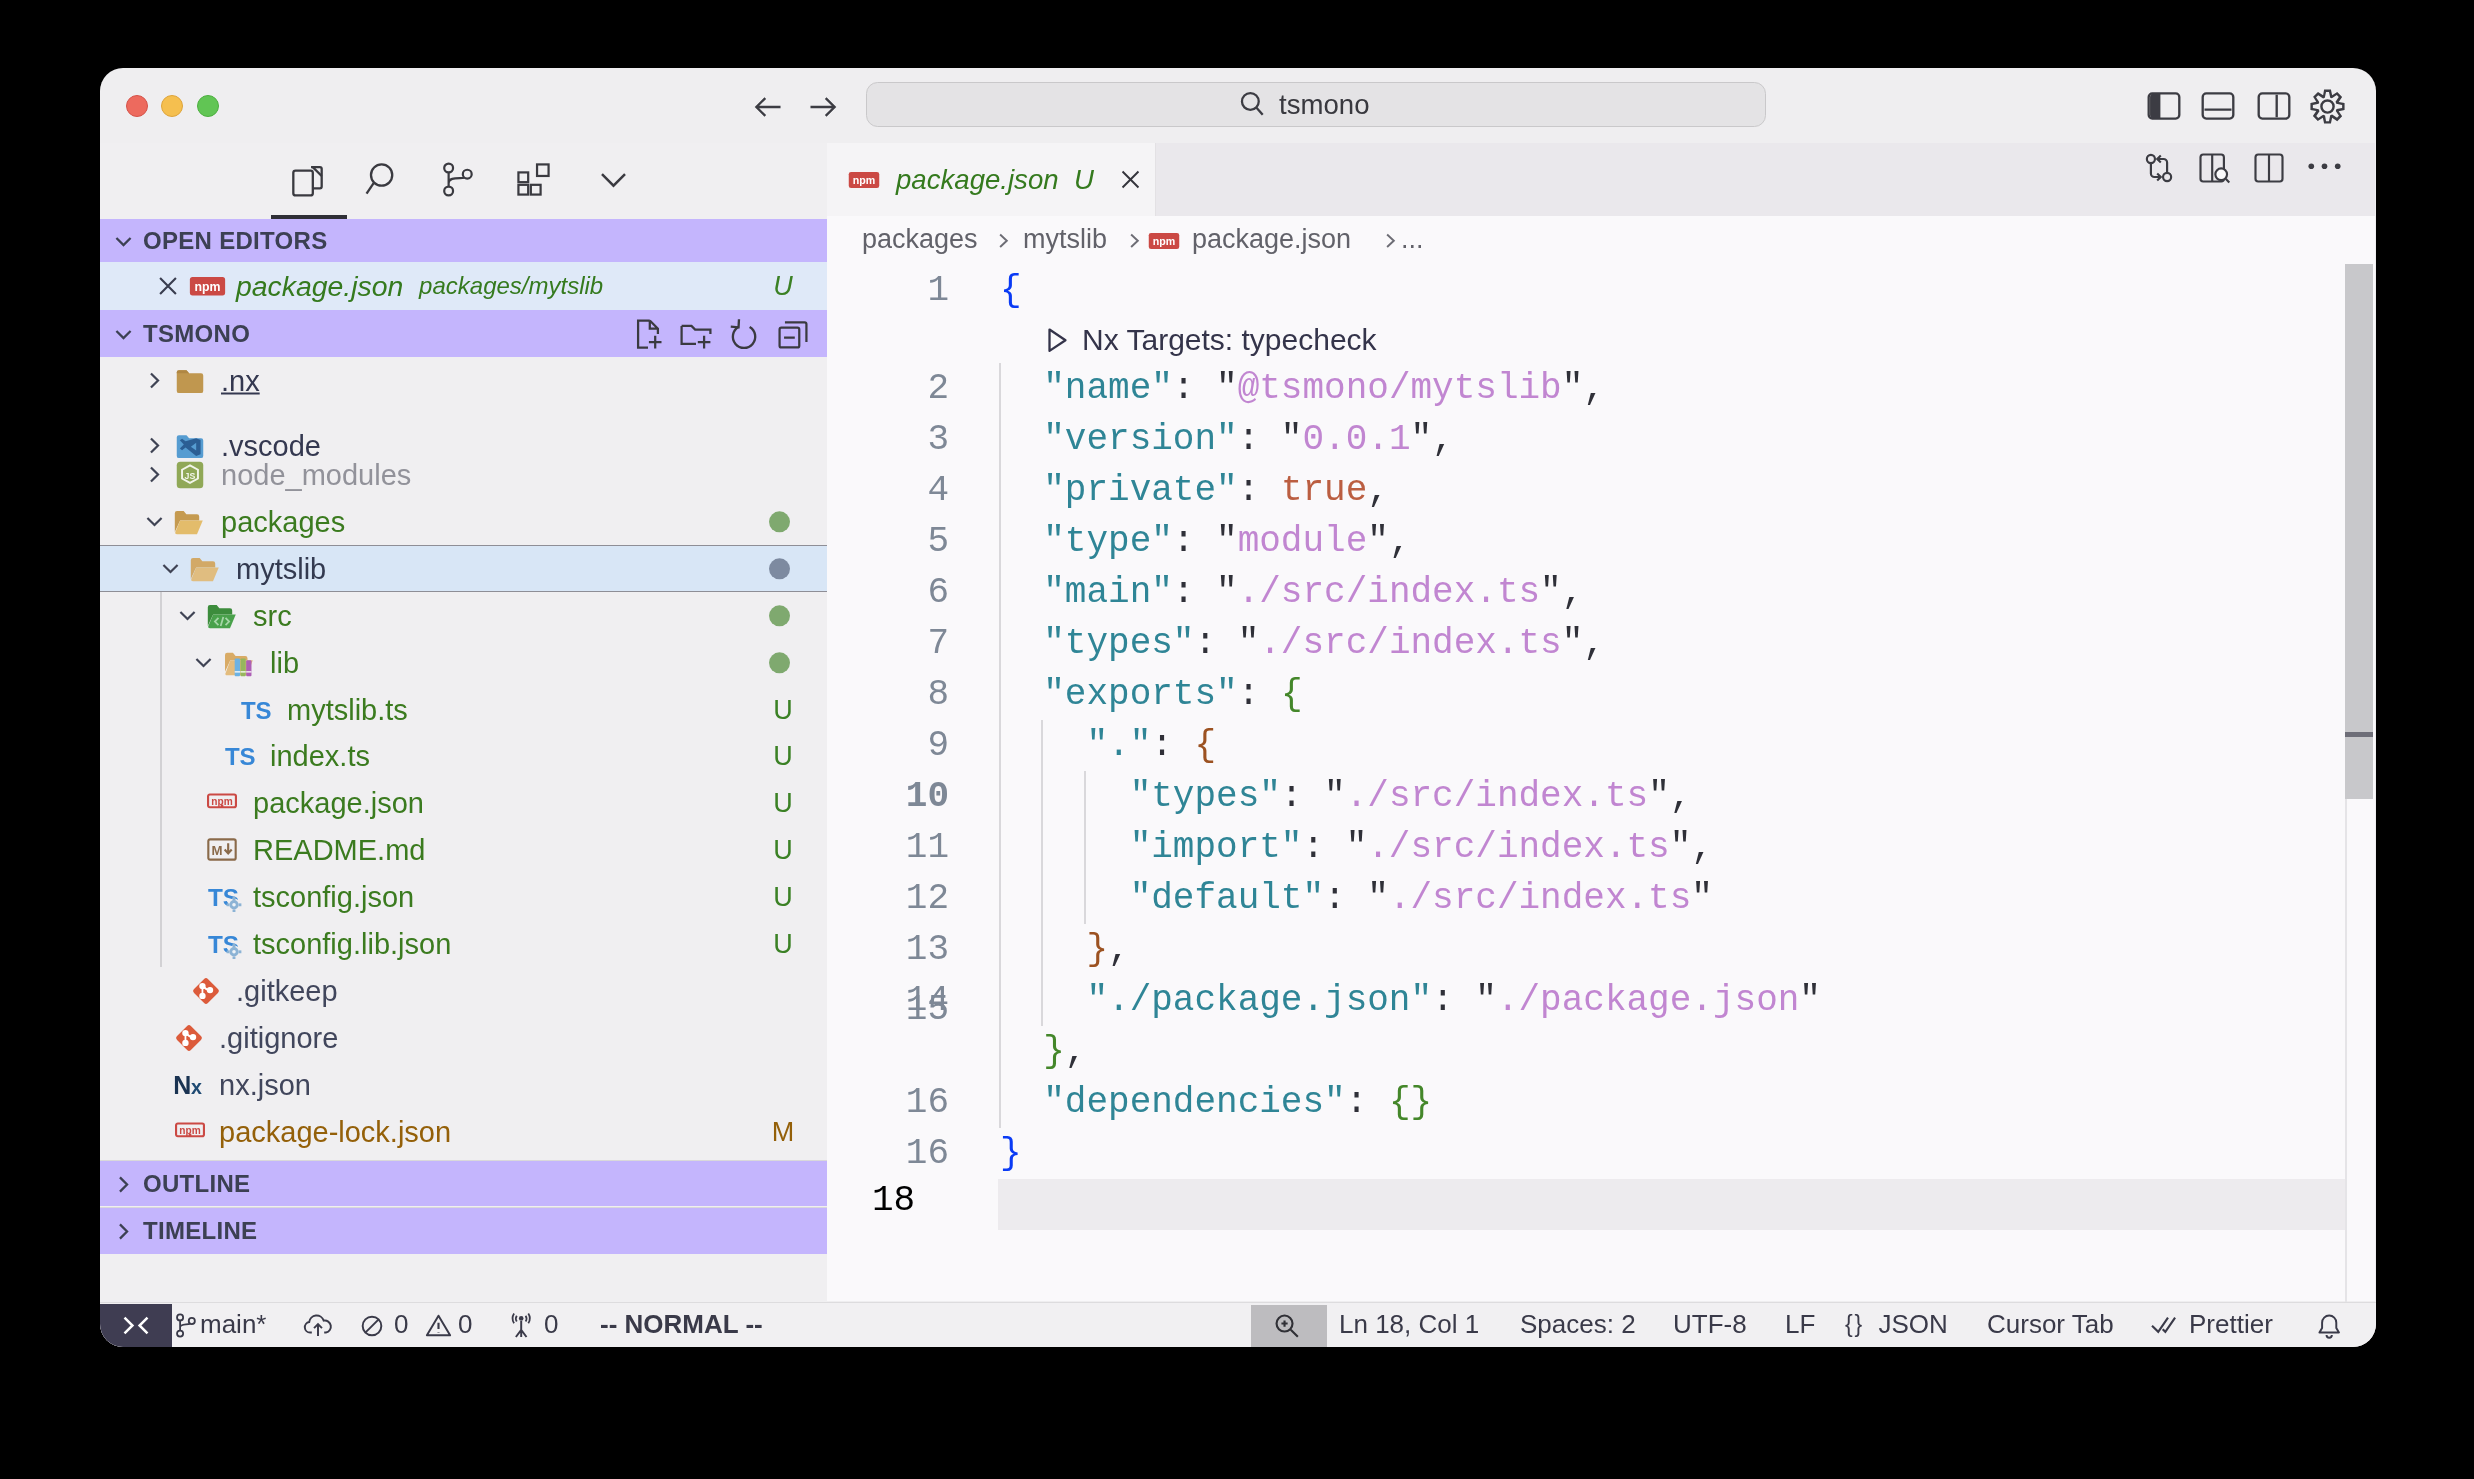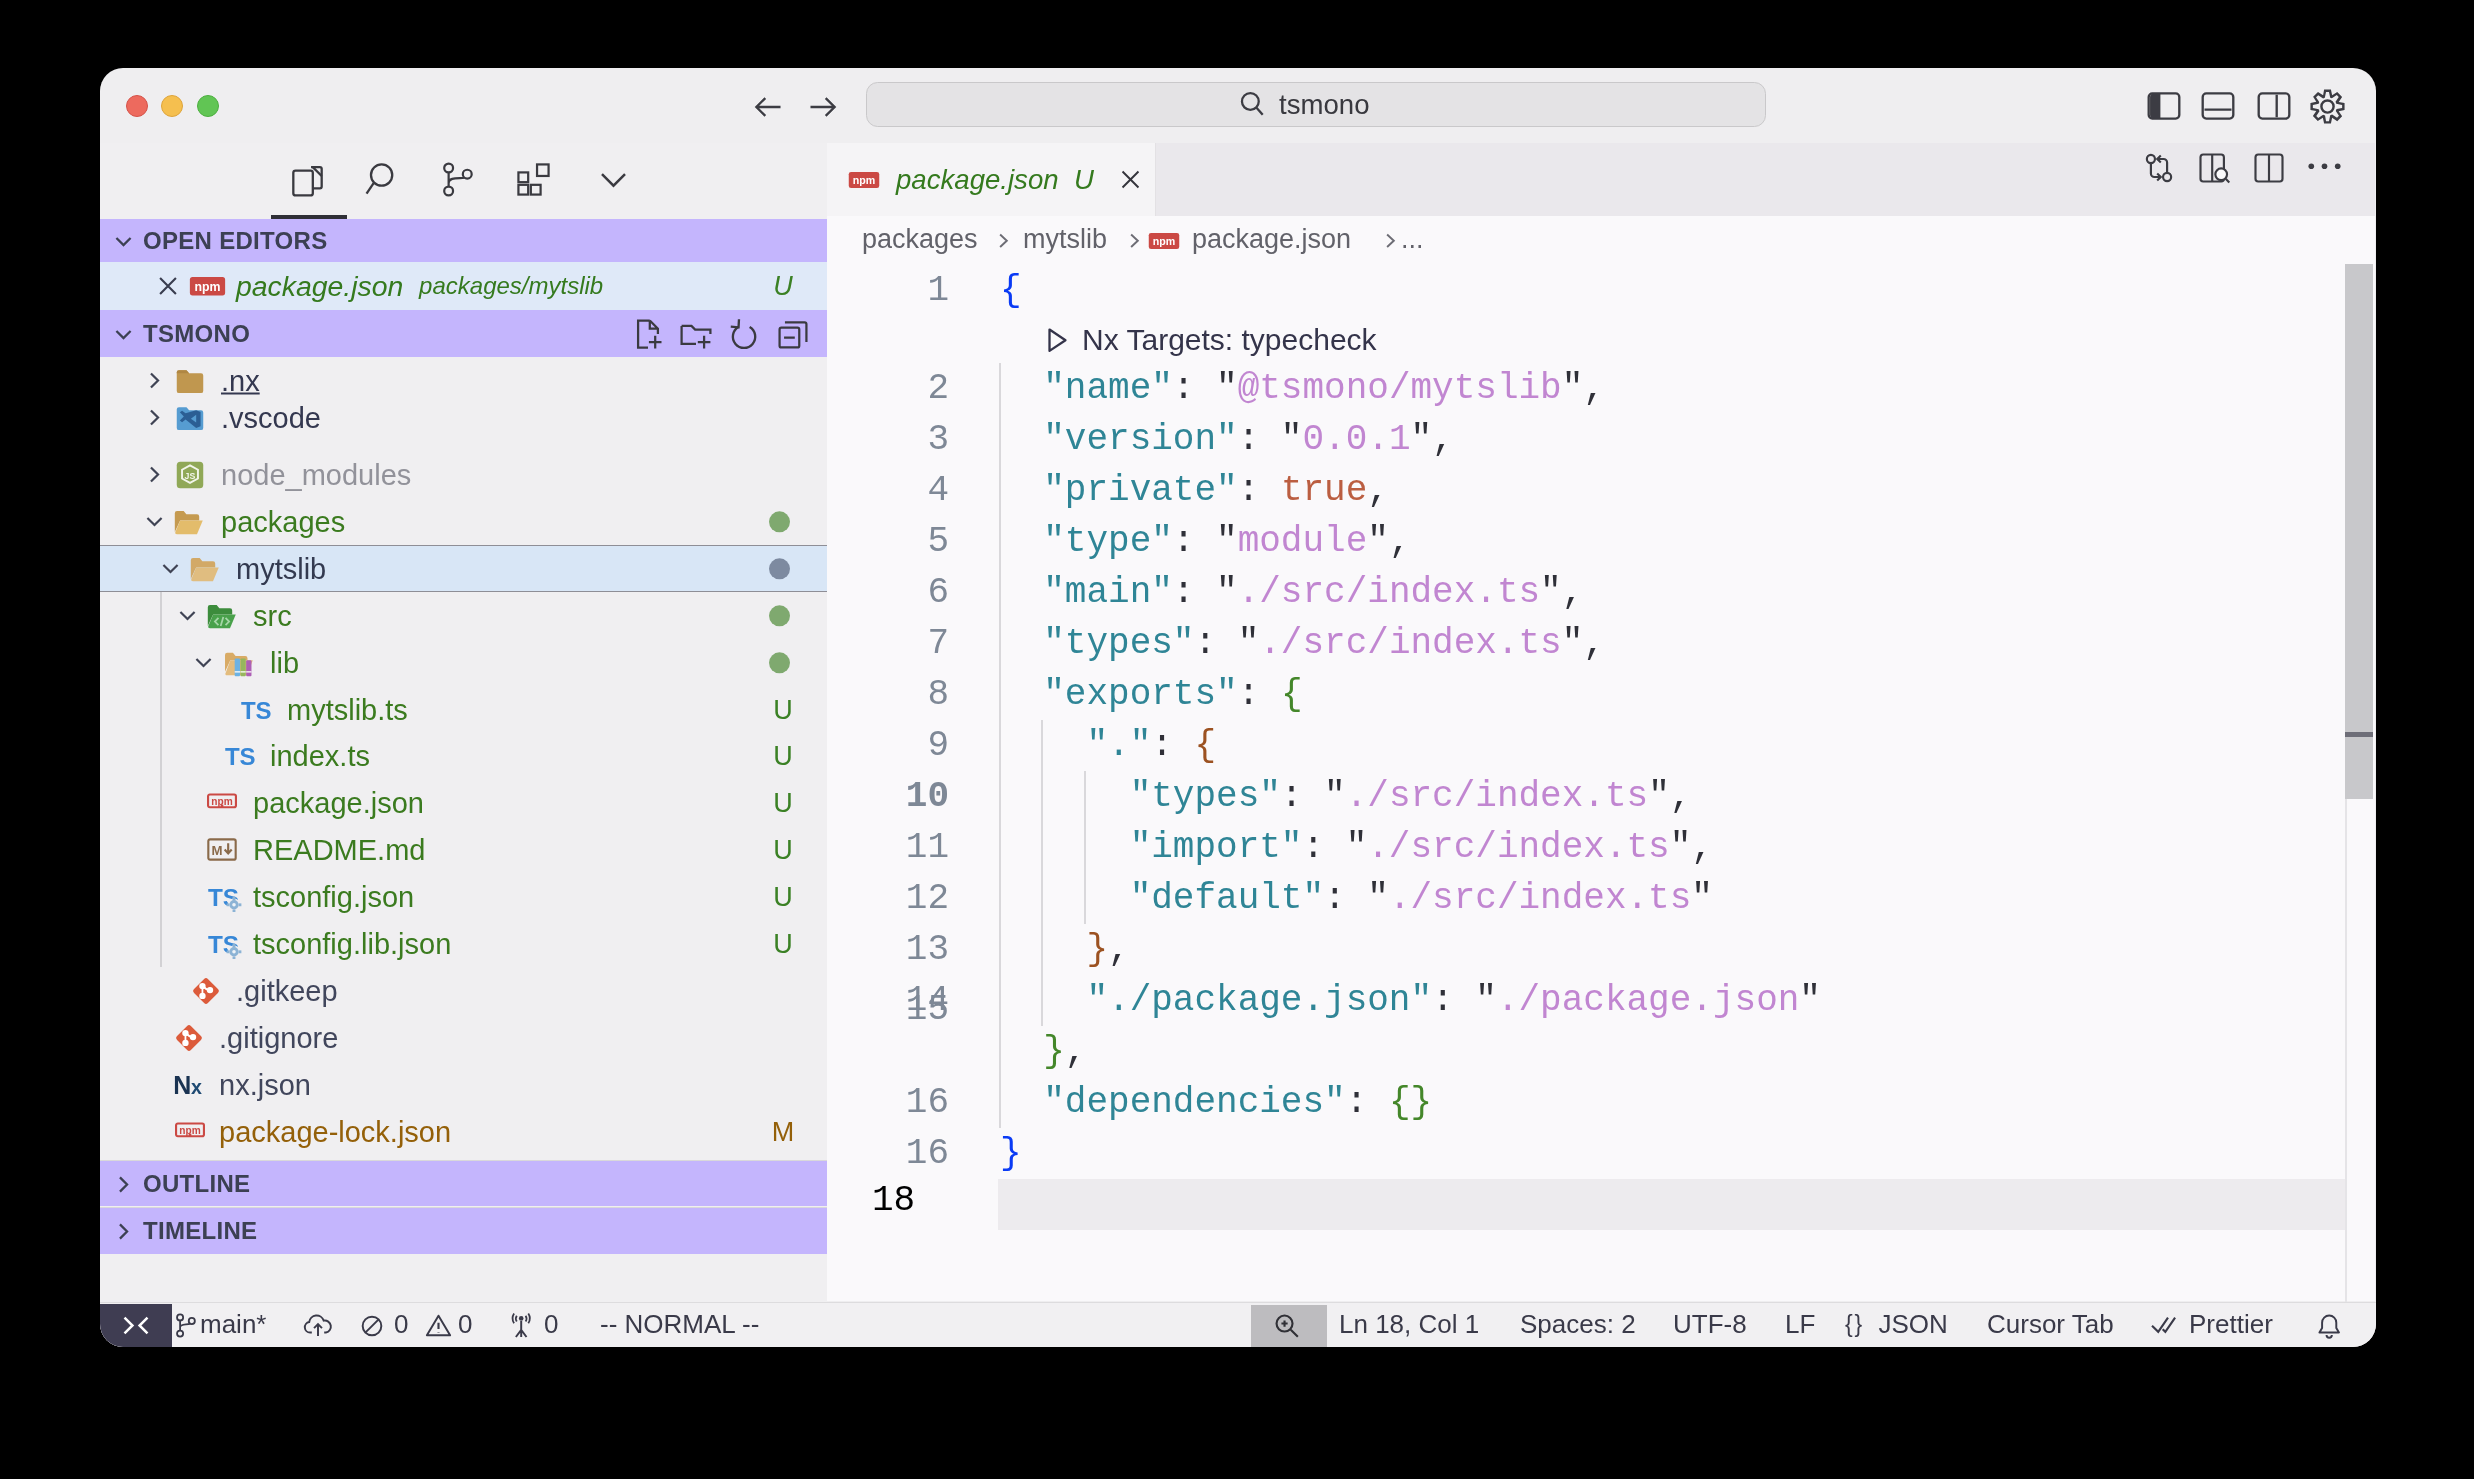--- a/index.html
+++ b/index.html
@@ -133,21 +133,21 @@
     <div class="row" style="top:0px;">
         <svg class="abs" style="left:43px;top:12.4px;" width="23" height="23" viewBox="0 0 26 26">
           <path d="M9 5 L17 13 L9 21" stroke="#3f4354" stroke-width="2.5" fill="none"></path>
         </svg>
         <svg class="abs" style="left:75px;top:9.8px;" width="30" height="28.4" viewBox="0 0 34 32">
           <path d="M2 6 a2.5 2.5 0 0 1 2.5 -2.5 H13 l3 3.5 H29.5 A2.5 2.5 0 0 1 32 9.5 V27 a2.5 2.5 0 0 1 -2.5 2.5 H4.5 A2.5 2.5 0 0 1 2 27 Z" fill="#c0974f"></path>
           <path d="M13 3.5 l3 3.5 H2 V6 a2.5 2.5 0 0 1 2.5 -2.5 Z" fill="#b08743"></path>
         </svg>
         <div class="lbl dark" style="left:121px;color:#343850;text-decoration:underline;">.nx</div>
       </div>
-    <div class="row" style="top:37px;">
+    <div class="row" style="top:65px;">
         <svg class="abs" style="left:43px;top:12.4px;" width="23" height="23" viewBox="0 0 26 26">
           <path d="M9 5 L17 13 L9 21" stroke="#3f4354" stroke-width="2.5" fill="none"></path>
         </svg>
         <svg class="abs" style="left:75px;top:9.8px;" width="30" height="28.4" viewBox="0 0 34 32">
           <path d="M2 6 a2.5 2.5 0 0 1 2.5 -2.5 H13 l3 3.5 H29.5 A2.5 2.5 0 0 1 32 9.5 V27 a2.5 2.5 0 0 1 -2.5 2.5 H4.5 A2.5 2.5 0 0 1 2 27 Z" fill="#569cd1"></path>
           <path d="M24 7 l5 2 V25 l-5 2 -12 -9.5 -4 3 -2.5 -1.8 4.5 -4.7 -4.5 -4.7 2.5 -1.8 4 3 Z M24 12 l-6 4.5 6 4.5 Z" fill="#2b5e94"></path>
         </svg>
         <div class="lbl" style="left:121px;color:#343850;">.vscode</div>
       </div>
     <div class="row" style="top:94px;">
@@ -463,21 +463,21 @@
       <path d="M15 3 L28 25 H2 Z" stroke="#3a3a49" stroke-width="2.2" fill="none" stroke-linejoin="round"></path>
       <path d="M15 11 v7 M15 21.5 v0.5" stroke="#3a3a49" stroke-width="2.4"></path>
     </svg>
   <div class="sbit" style="left:358px;">0</div>
   <svg class="abs" style="left:407px;top:1244px;" width="28.4" height="27" viewBox="0 0 32 30">
       <path d="M16 10 v18 M10 28 l6 -8 6 8" stroke="#3a3a49" stroke-width="2.2" fill="none"></path>
       <circle cx="16" cy="7" r="2.6" fill="#3a3a49"></circle>
       <path d="M8 1.5 a10 10 0 0 0 0 11 M24 1.5 a10 10 0 0 1 0 11 M11 4 a6 6 0 0 0 0 6.5 M21 4 a6 6 0 0 1 0 6.5" stroke="#3a3a49" stroke-width="2" fill="none"></path>
     </svg>
   <div class="sbit" style="left:444px;">0</div>
-  <div class="sbit" style="left:500px;">-- NORMAL --</div>
+  <div class="sbit" style="left:500px;font-weight:bold;">-- NORMAL --</div>
   <div class="abs" style="left:1151px;top:1237px;width:76px;height:42px;background:#bdbcbf;"></div>
   <svg class="abs" style="left:1173px;top:1244px;" width="28.4" height="28.4" viewBox="0 0 32 32">
       <circle cx="13" cy="13" r="9" stroke="#303036" stroke-width="2.4" fill="none"></circle>
       <path d="M20 20 L28 28 M9.5 13 h7 M13 9.5 v7" stroke="#303036" stroke-width="2.4" fill="none"></path>
     </svg>
   <div class="sbit" style="left:1239px;">Ln 18, Col 1</div>
   <div class="sbit" style="left:1420px;">Spaces: 2</div>
   <div class="sbit" style="left:1573px;">UTF-8</div>
   <div class="sbit" style="left:1685px;">LF</div>
   <div class="sbit" style="left:1745px;"><span style="font-size:23px;">{ }</span>&nbsp;JSON</div>

